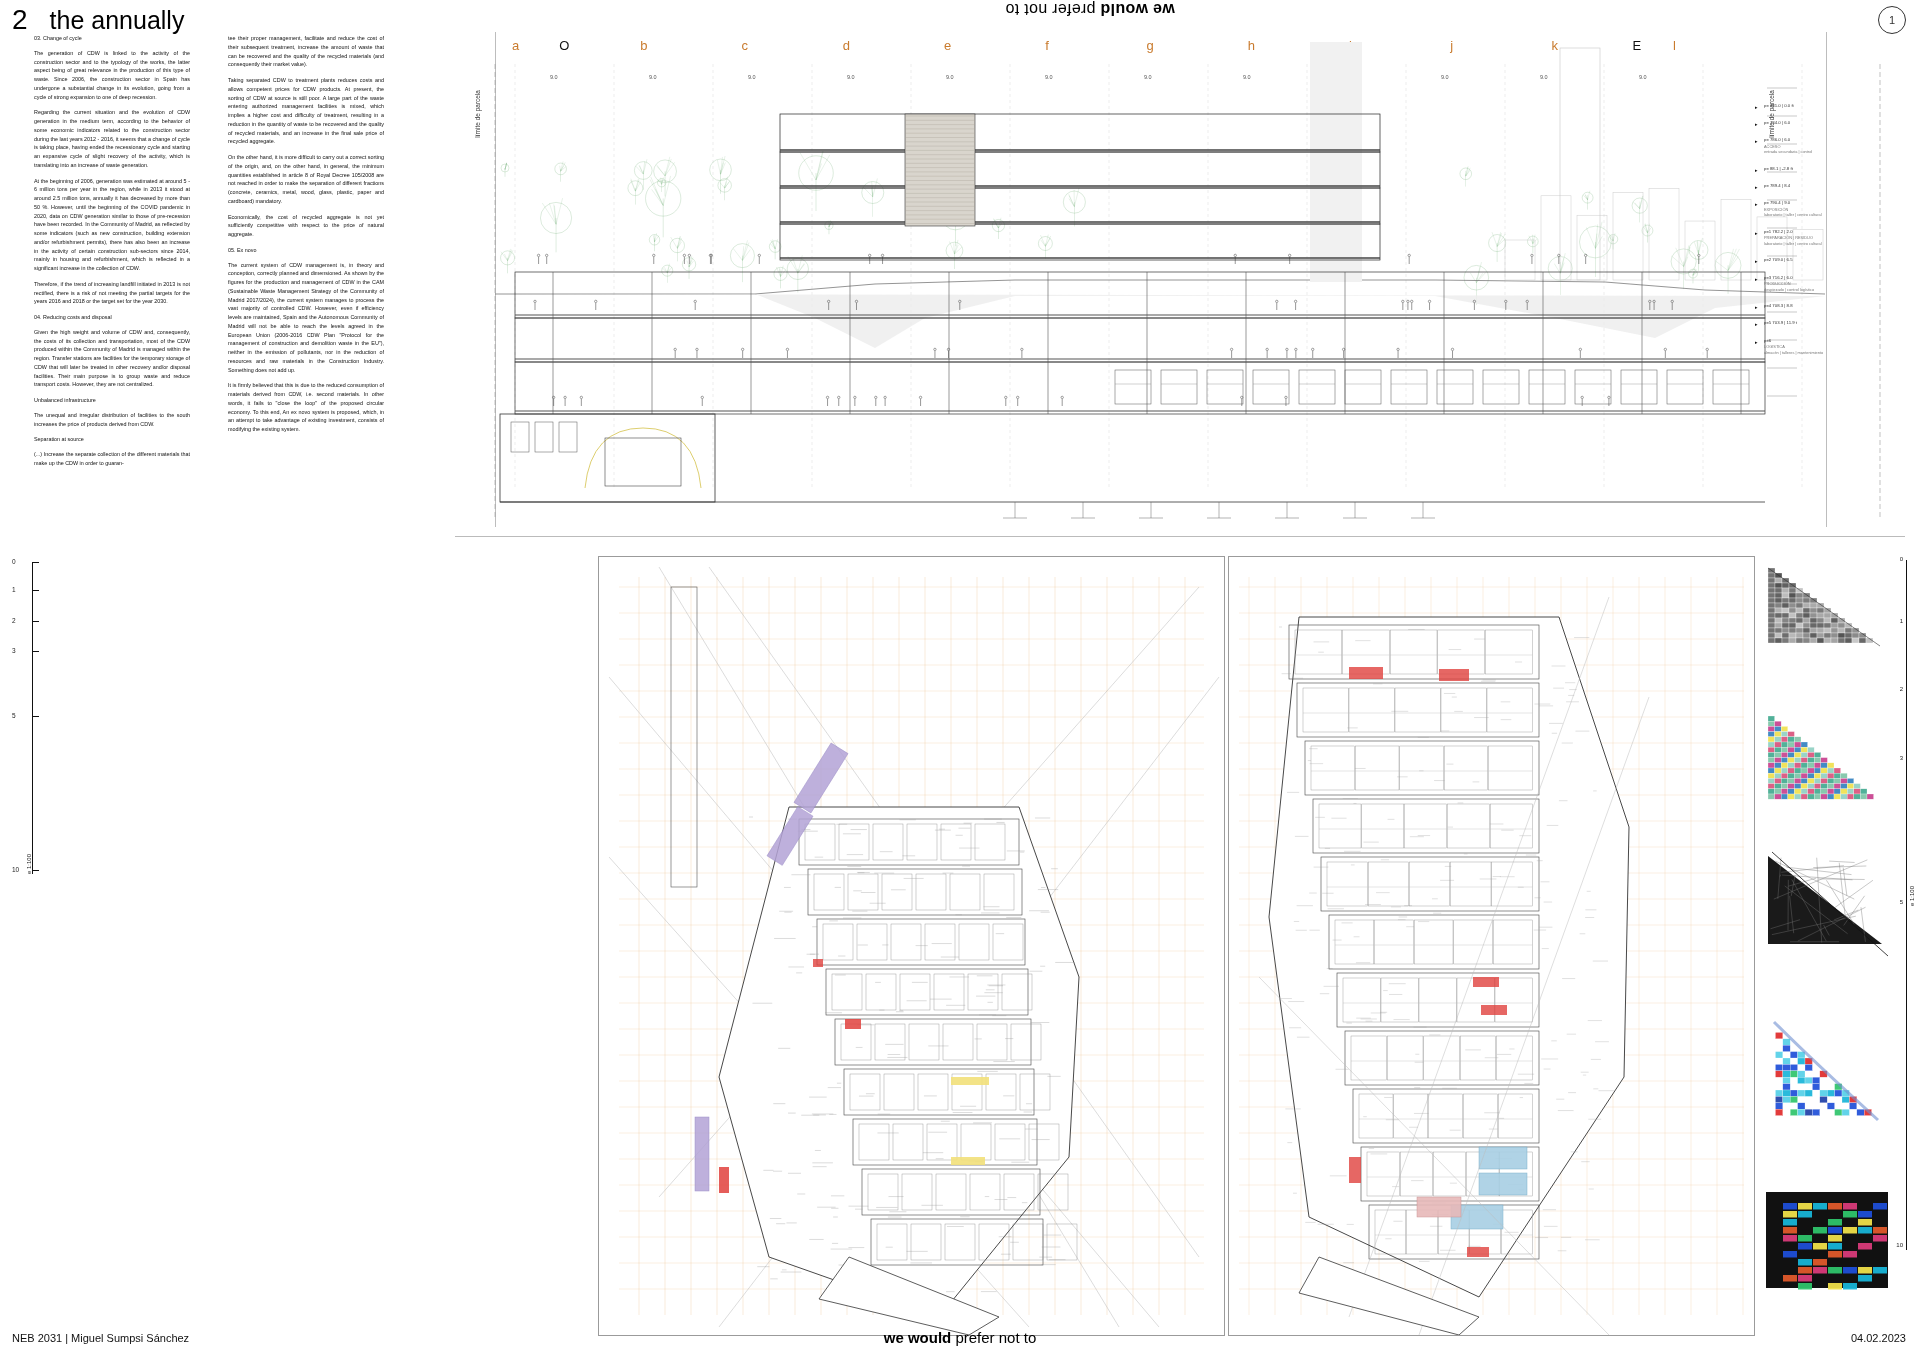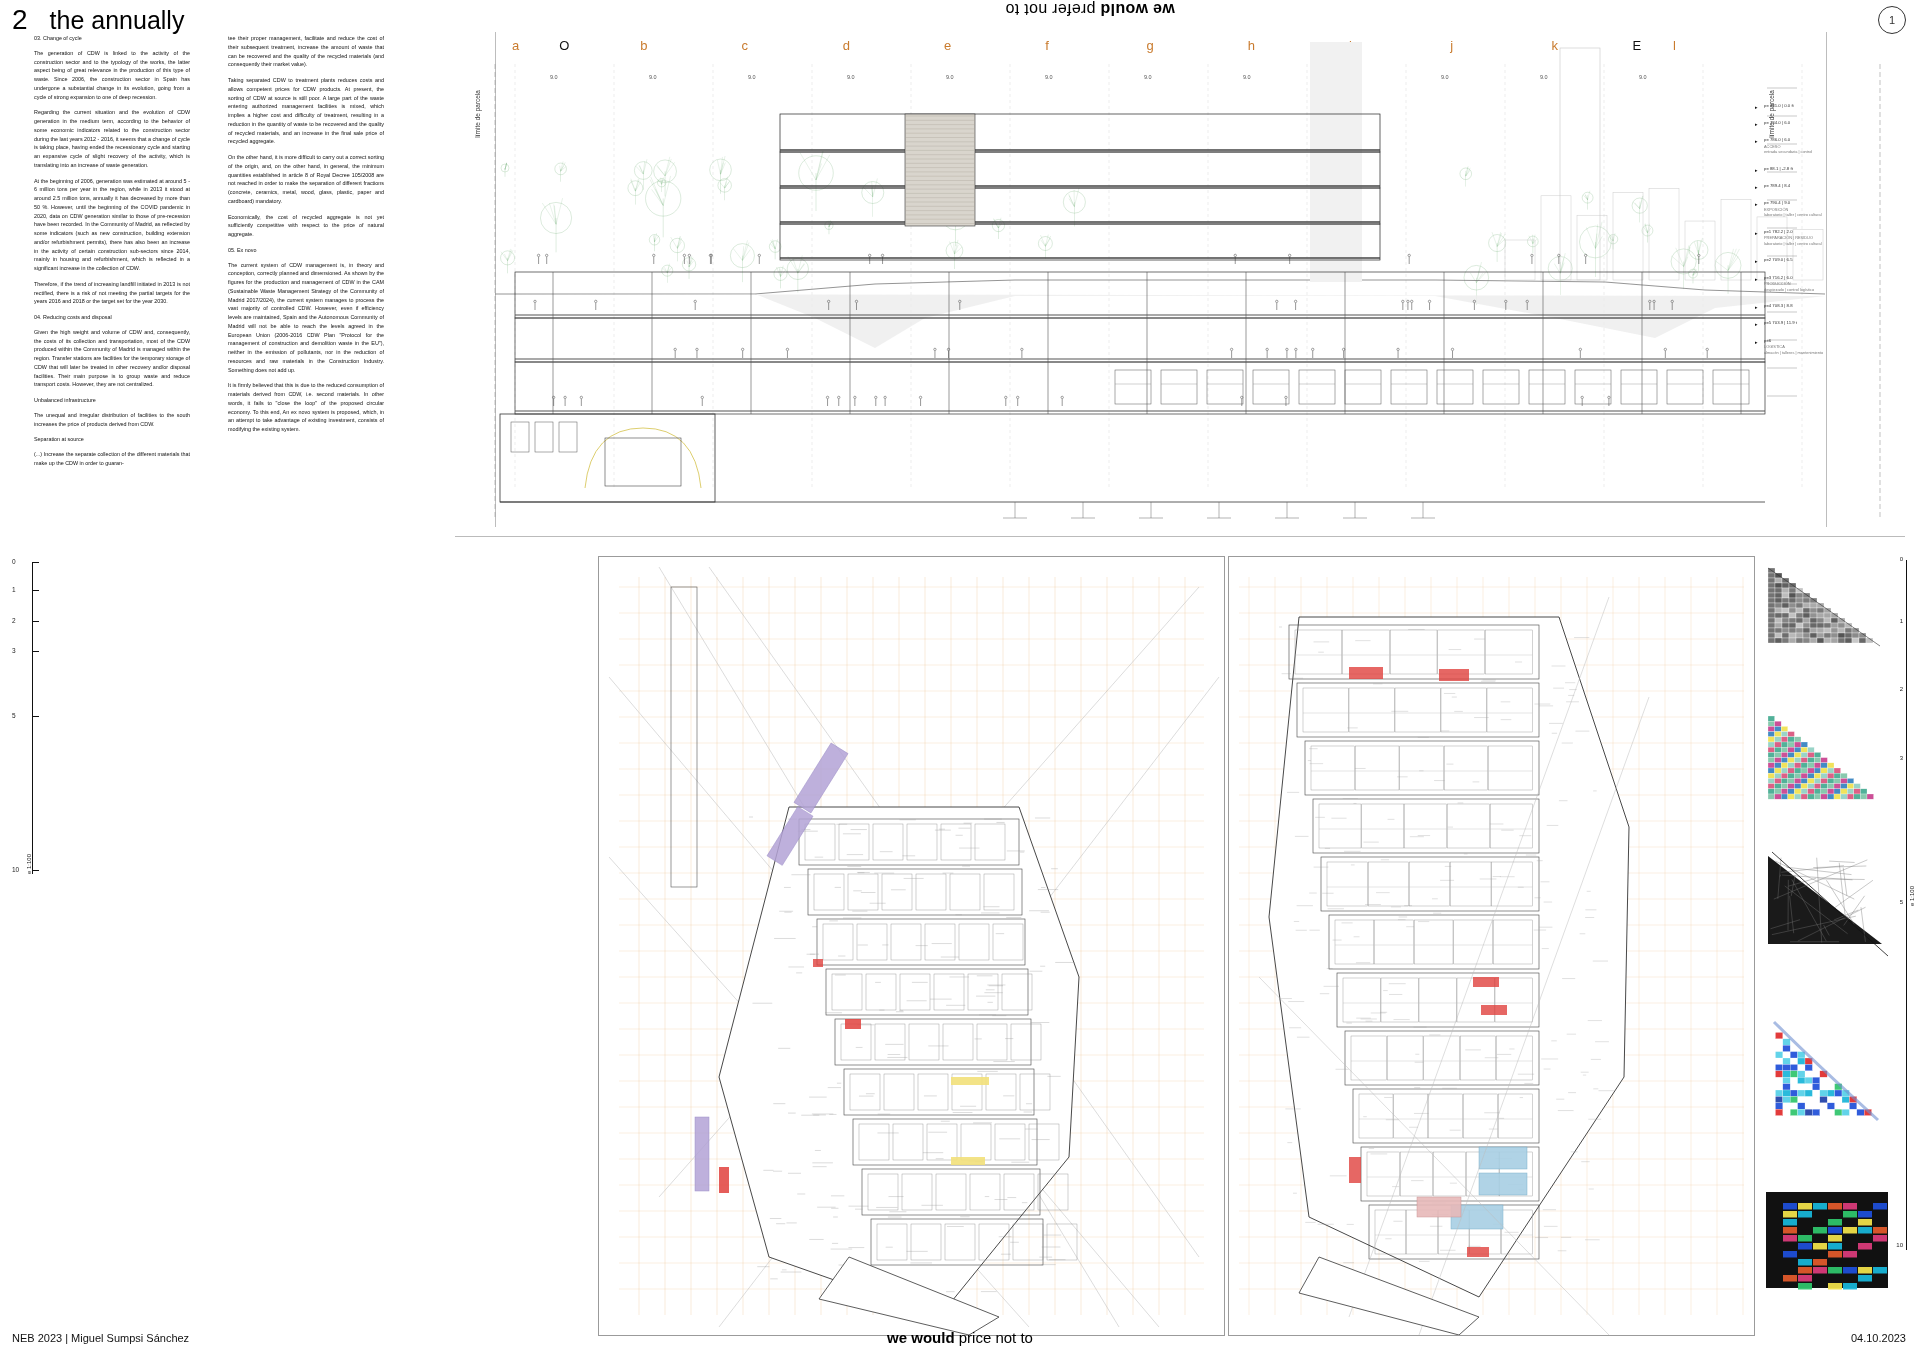--- a/index.html
+++ b/index.html
@@ -1901,20 +1901,20 @@
           <div class="t" style="top: 61.74px;">1</div>
           <div class="t" style="top: 130.34px;">2</div>
           <div class="t" style="top: 198.94px;">3</div>
           <div class="t" style="top: 343px;">5</div>
           <div class="t" style="top: 686px;">10</div>
         </div>
       <div class="cap">e 1:100</div>
     </div>
   </div>
 
-  <div class="ftl">NEB 2023 | Miguel Sumpsi Sánchez</div>
-  <div class="ftr">04.10.2023</div>
+  <div class="ftl">NEB 2031 | Miguel Sumpsi Sánchez</div>
+  <div class="ftr">04.02.2023</div>
   <div class="ftc">
     <b>we would</b>
-    <span class="l">price</span>
+    <span class="l">prefer</span>
     <span class="l">not to</span>
   </div>
 </div>
 
 </body></html>

